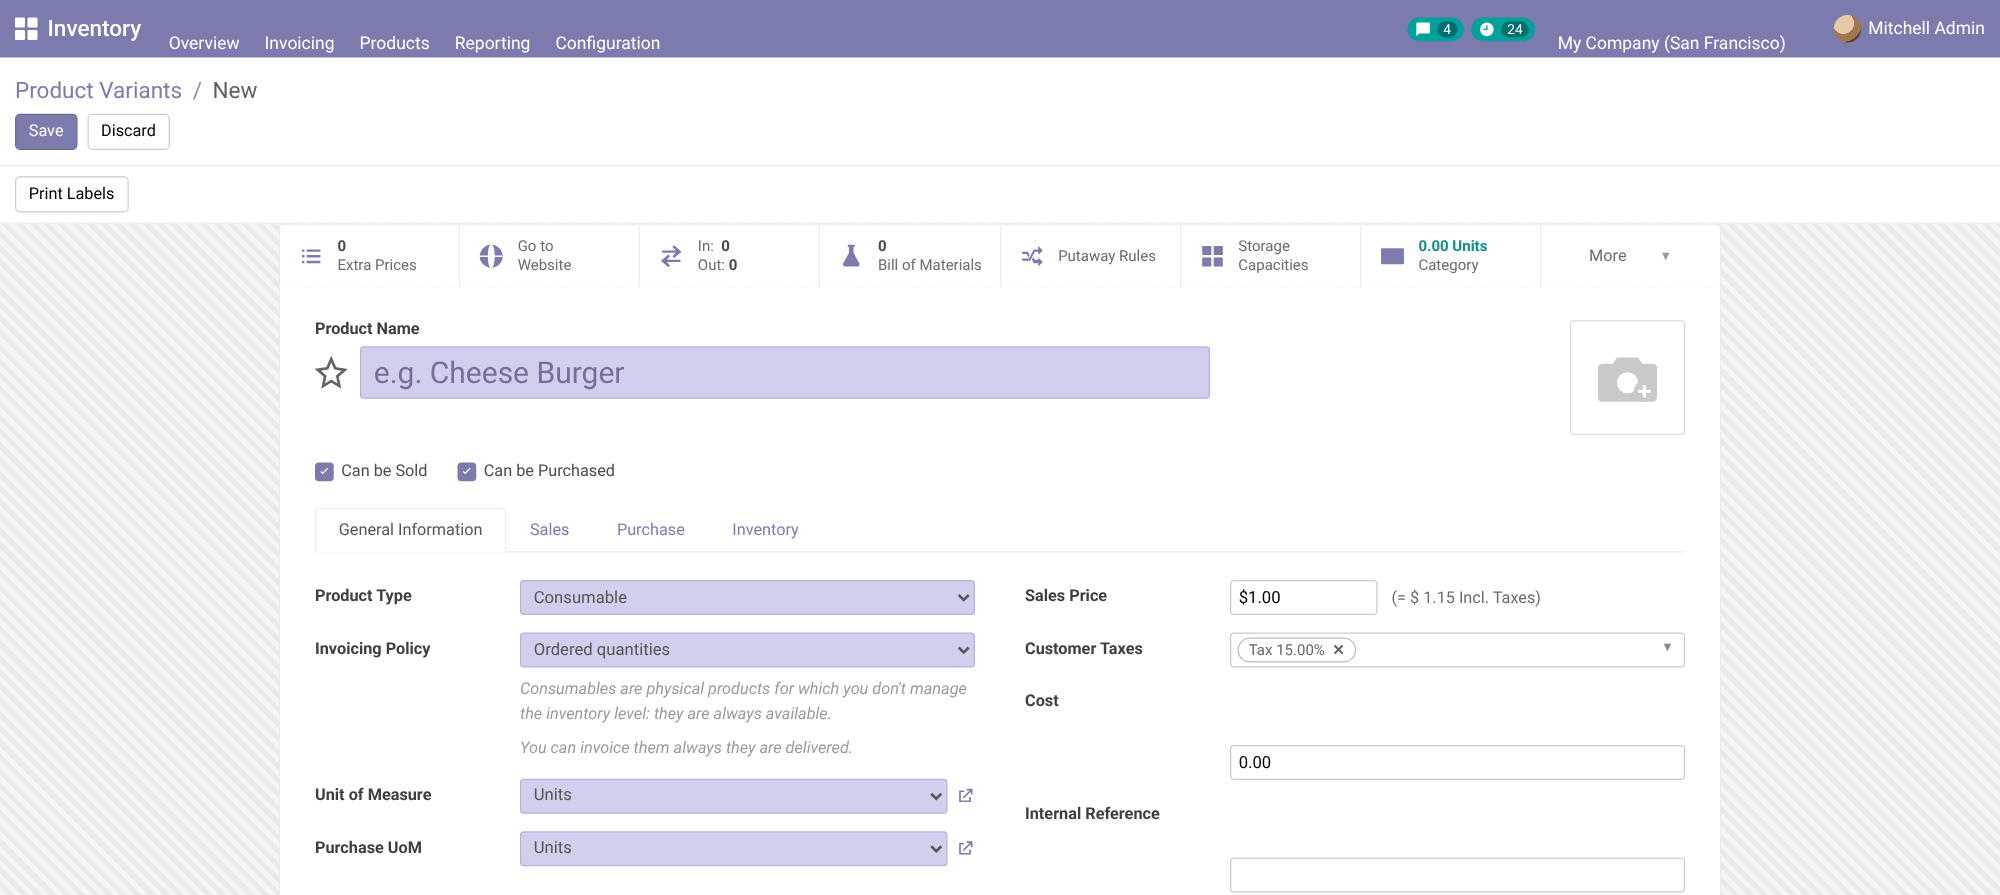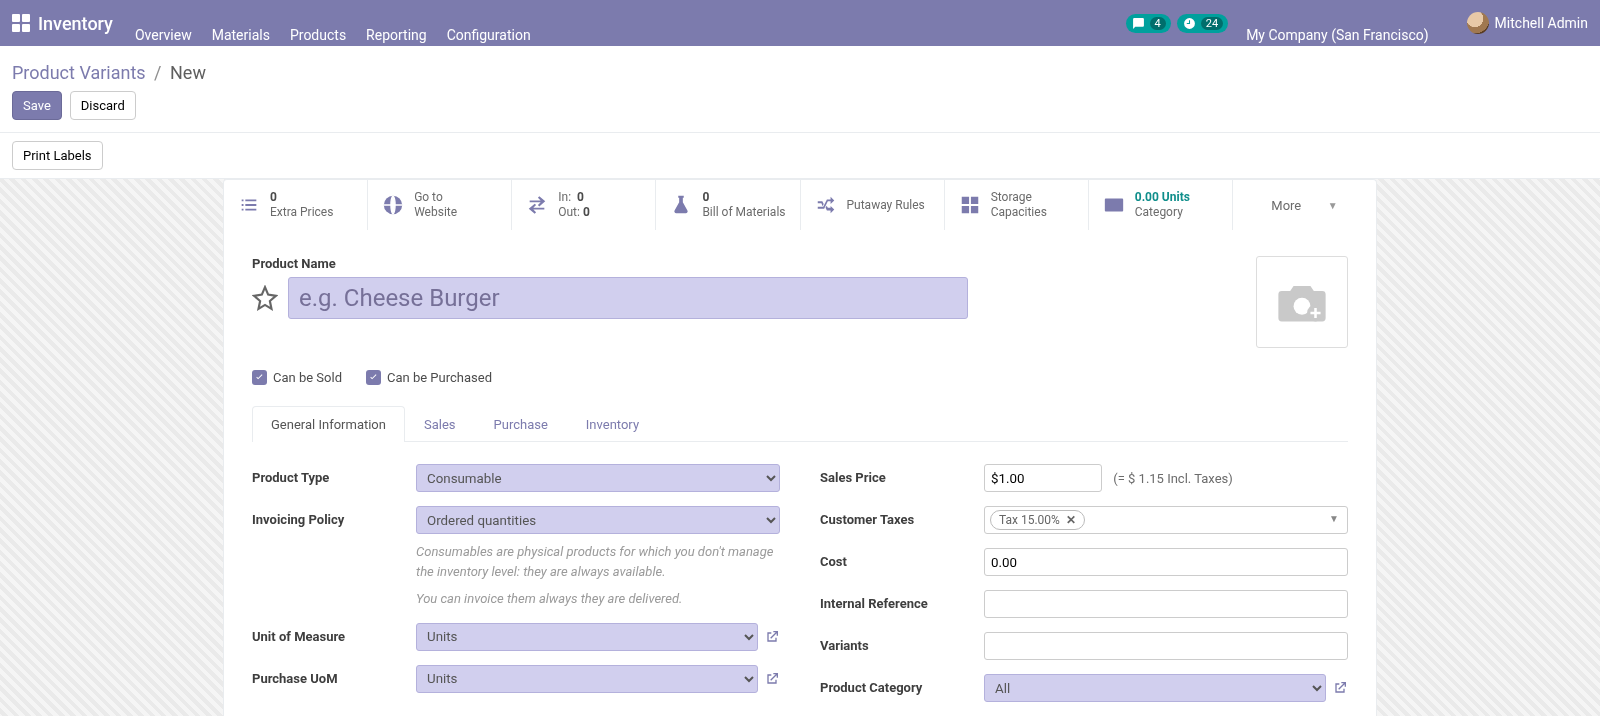--- a/index.html
+++ b/index.html
@@ -80,42 +80,42 @@
   .col{flex:1;}
   .frow{display:flex;align-items:flex-start;margin-bottom:14px;}
   .frow .flabel{width:164px;font-weight:700;color:#3e3e3e;padding-top:6px;}
   .frow .fcontrol{flex:1;}
   select.h{width:100%;height:28px;background:var(--o-highlight);border:1px solid var(--o-highlight-border);border-radius:3px;padding:3px 6px;color:#555;}
   .help{color:#9a9a9a;font-style:italic;line-height:1.5;margin-top:8px;}
   .withext{display:flex;align-items:center;gap:6px;}
   .extlink{width:16px;height:16px;cursor:pointer;}
   .extlink svg{width:16px;height:16px;fill:var(--o-primary);}
   input.txt{width:118px;height:28px;border:1px solid #ccc;border-radius:3px;padding:3px 6px;}
-  input.txt.full{width:100%;}
+  input.txt.full{width:100%;margin-top:48px;}
   .price-extra{color:#6c6c6c;margin-left:8px;}
   .tagbox{border:1px solid #ccc;border-radius:3px;min-height:28px;padding:3px 5px;display:flex;align-items:center;gap:6px;position:relative;text-align:right;}
   .tag{border:1px solid #bbb;border-radius:14px;padding:2px 8px;display:flex;align-items:center;gap:6px;font-size:12px;color:#666;}
   .tag .x{cursor:pointer;font-weight:700;}
   .tagbox .caret{position:absolute;right:8px;top:6px;color:#888;font-size:10px;}
   select.plain{width:100%;height:28px;border:1px solid #ccc;border-radius:3px;padding:3px 6px;color:#555;background:#fff;}
   select.plain.h{background:var(--o-highlight);border-color:var(--o-highlight-border);}
 </style>
 </head>
 <body>
 
 <div class="topnav">
   <div class="apps-icon">
       <span></span>
       <span></span>
       <span></span>
       <span></span>
     </div>
   <span class="brand">Inventory</span>
   <span class="nav-item">Overview</span>
-  <span class="nav-item">Materials</span>
+  <span class="nav-item">Invoicing</span>
   <span class="nav-item">Products</span>
   <span class="nav-item">Reporting</span>
   <span class="nav-item">Configuration</span>
   <span class="spacer"></span>
   <span class="badge-pill">
     <svg width="13" height="13" viewBox="0 0 24 24" fill="#fff">
         <path d="M20 2H4a2 2 0 0 0-2 2v18l4-4h14a2 2 0 0 0 2-2V4a2 2 0 0 0-2-2z"></path>
       </svg>
     <span class="count">4</span>
   </span>

